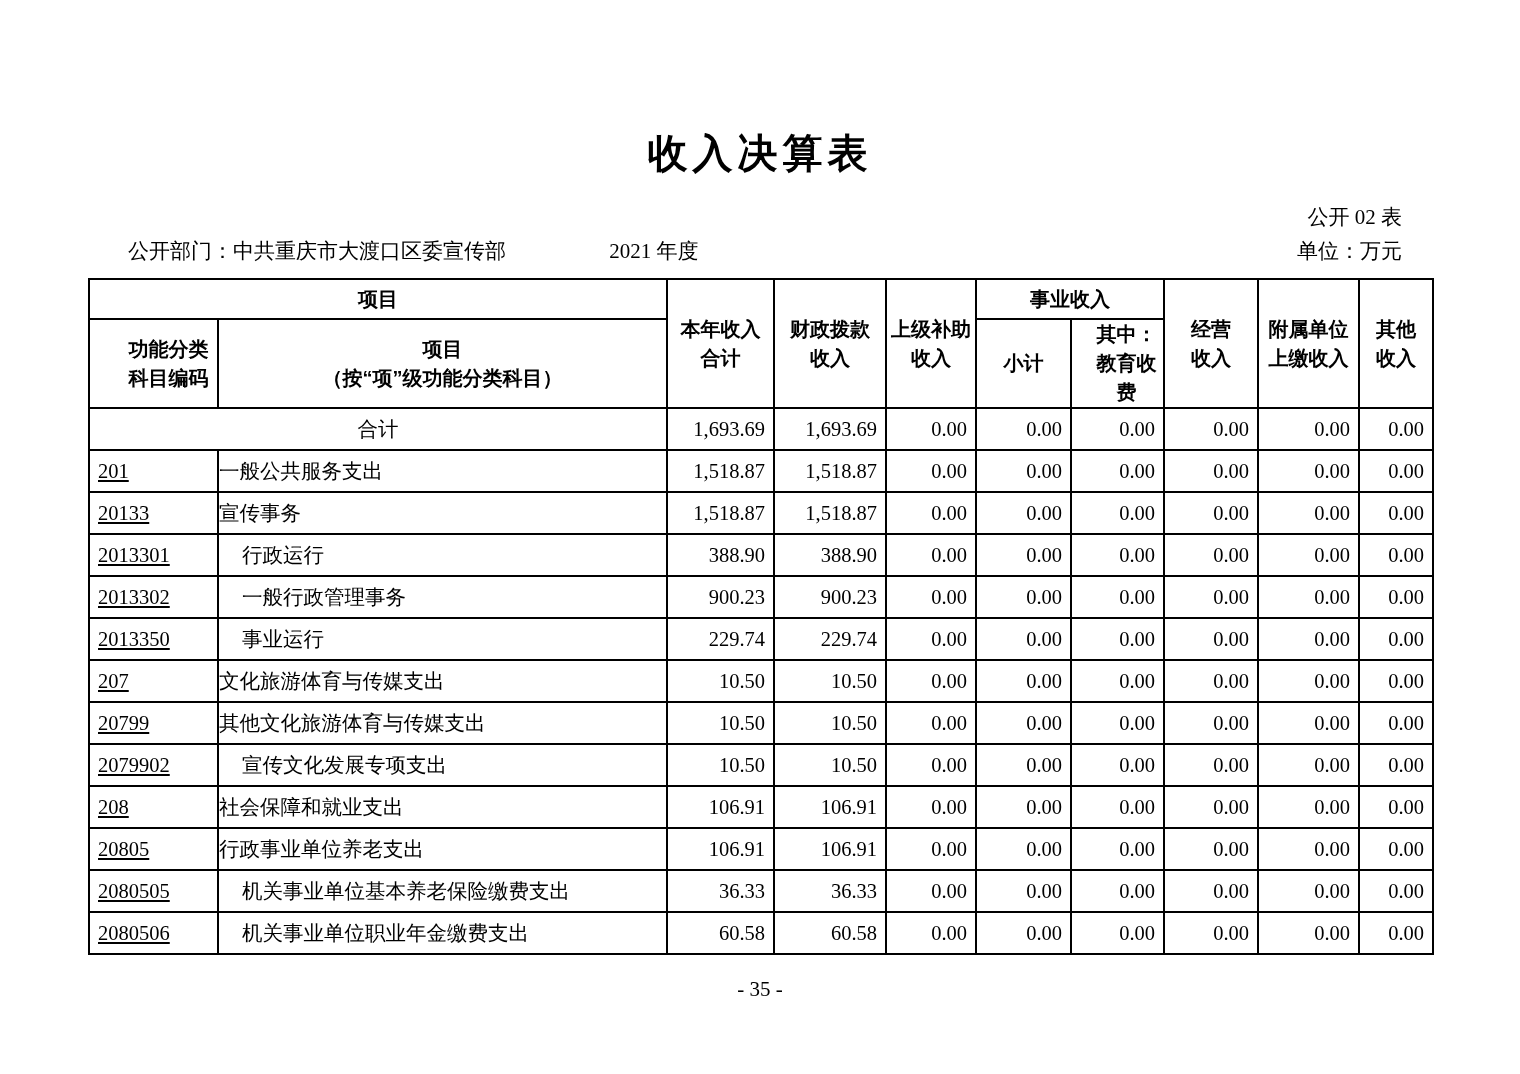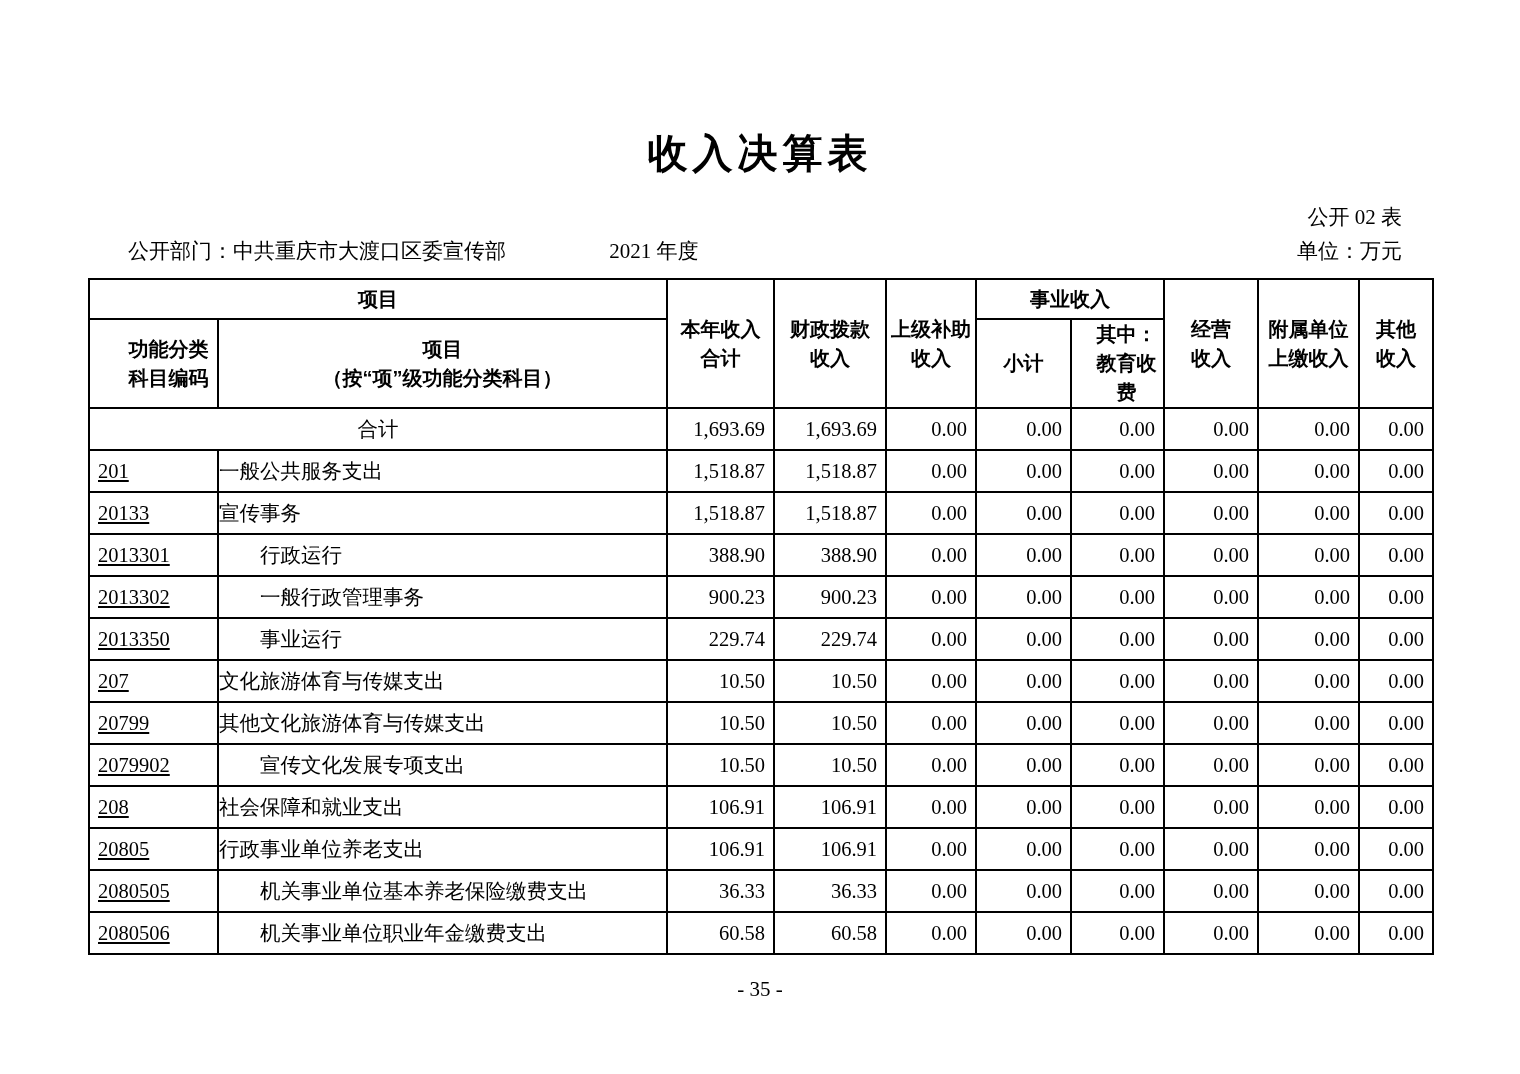--- a/index.html
+++ b/index.html
@@ -72,21 +72,21 @@
     padding-left: 18px;
   }
   .income-table tbody tr { height: 42px; }
   .income-table tbody td {
     font-size: 20.5px;
     vertical-align: middle;
     white-space: nowrap;
   }
   td.code-cell { padding-left: 8px; text-align: left; text-decoration: underline; }
   td.name-cell { padding-left: 0; text-align: left; }
-  td.name-cell.indent-1 { padding-left: 41px; }
+  td.name-cell.indent-1 { padding-left: 23px; }
   td.total-cell { text-align: center; padding-left: 0; }
   td.value-cell { text-align: right; padding-right: 8px; }
 
   .page-number {
     position: absolute;
     top: 977px;
     left: 0;
     width: 100%;
     text-align: center;
     font-size: 21px;

